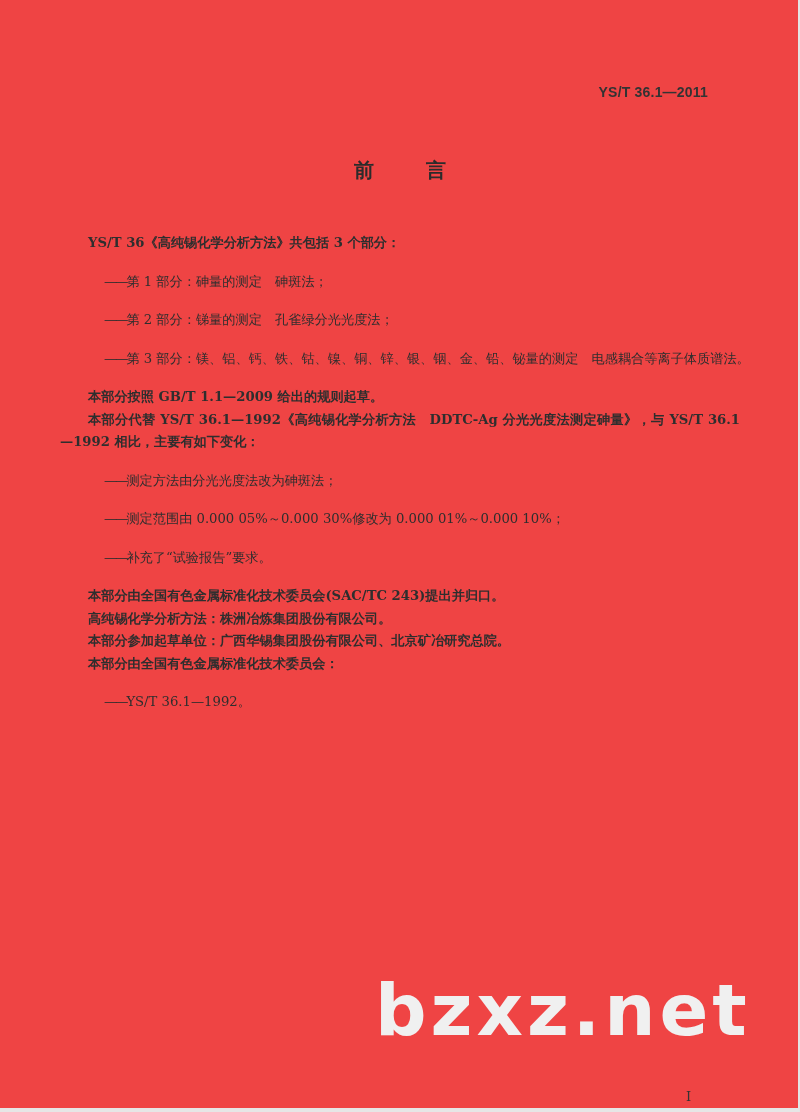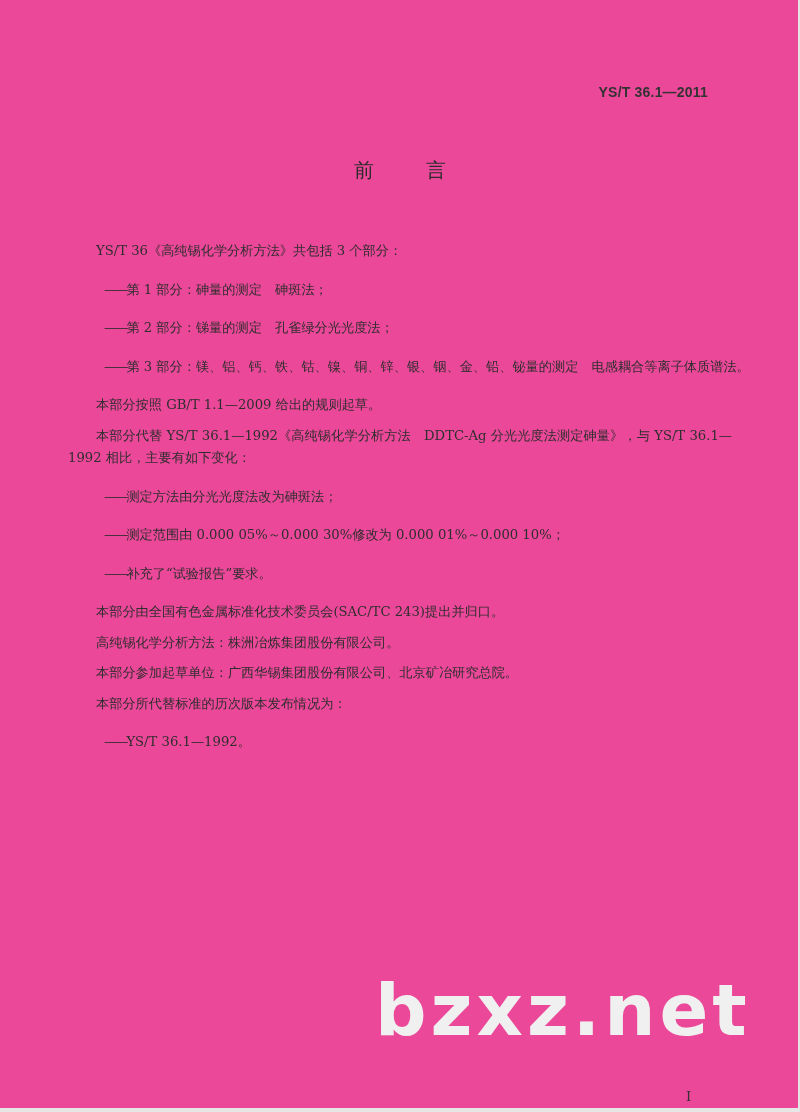--- a/index.html
+++ b/index.html
@@ -13,60 +13,61 @@
       position: relative;
       overflow: hidden;
       font-family: "DejaVu Serif", "Liberation Serif", serif;
       color: #2a2a2a;
     }
     .page {
       position: absolute;
       left: 0; top: 0;
       width: 798px;
       height: 1108px;
-      background: #ec4899;
+      background: #ef4444;
       border-right: 2px solid #e4e4e4;
       border-bottom: 4px solid #e6e6e6;
     }
     .std-code {
       position: absolute;
       top: 84px;
       right: 90px;
       font-family: "Liberation Sans", "DejaVu Sans", sans-serif;
       font-weight: bold;
       font-size: 14px;
       letter-spacing: 0.2px;
       color: #333;
     }
     .title {
       position: absolute;
       top: 157px;
       left: 0;
       width: 800px;
       text-align: center;
       font-family: "DejaVu Sans", sans-serif;
-      font-weight: normal;
+      font-weight: bold;
       font-size: 20px;
       color: #2b2b2b;
     }
     .title span { display: inline-block; }
     .title .gap { width: 52px; }
     .body {
       position: absolute;
       top: 232px;
       left: 60px;
       width: 680px;
       font-size: 13.2px;
       line-height: 22.5px;
       color: #2e2e2e;
     }
     .para {
-      margin: 8px;
+      margin: 0;
       text-indent: 28px;
       white-space: nowrap;
+      font-weight: bold;
     }
     .para.wrap {
       white-space: normal;
       text-align: justify;
     }
     .dash-item {
       margin: 16px;
       padding-left: 28px;
       white-space: nowrap;
     }
@@ -125,21 +126,21 @@
     <p class="dash-item">
       <span class="dash">——</span><span>测定范围由 0.000 05%～0.000 30%修改为 0.000 01%～0.000 10%；</span>
     </p>
     <p class="dash-item">
       <span class="dash">——</span><span>补充了“试验报告”要求。</span>
     </p>
 
     <p class="para">本部分由全国有色金属标准化技术委员会(SAC/TC 243)提出并归口。</p>
     <p class="para">高纯锡化学分析方法：株洲冶炼集团股份有限公司。</p>
     <p class="para">本部分参加起草单位：广西华锡集团股份有限公司、北京矿冶研究总院。</p>
-    <p class="para">本部分所代替标准的历次版本发布情况为：</p>
+    <p class="para">本部分由全国有色金属标准化技术委员会：</p>
 
     <p class="dash-item">
       <span class="dash">——</span><span>YS/T 36.1—1992。</span>
     </p>
   </div>
 
   <div class="watermark">bzxz.net</div>
 
   <div class="page-num">I</div>
 </div>

